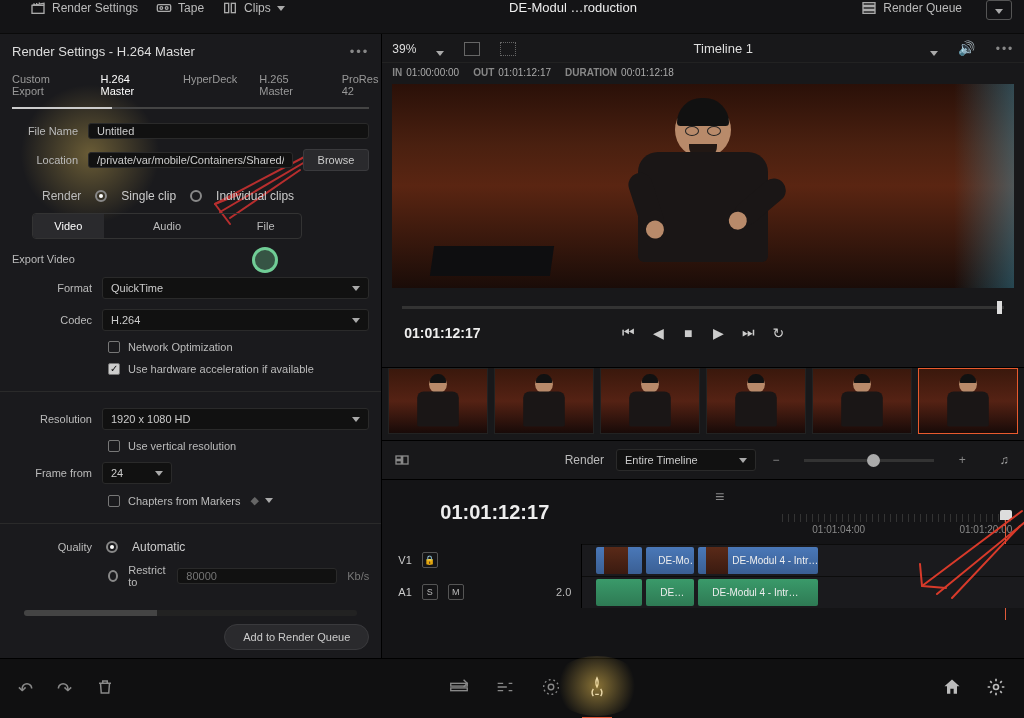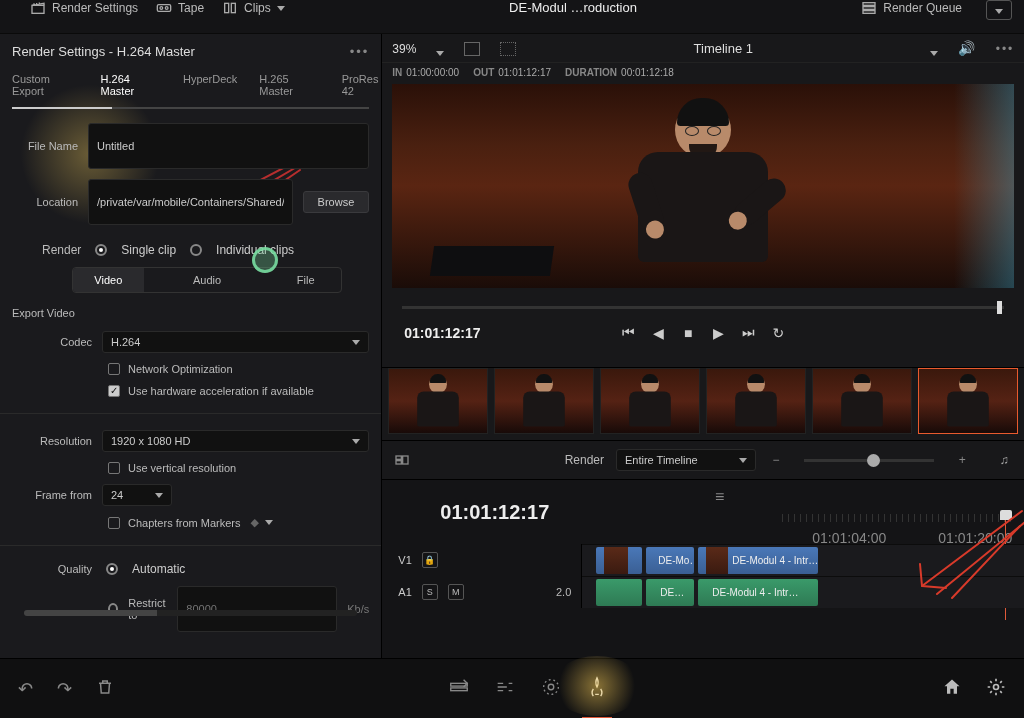--- a/index.html
+++ b/index.html
@@ -24,26 +24,26 @@
   .tabs-row { display:flex; gap:22px; padding:4px 12px 10px; font-size:11px; color:#999; }
   .tabs-row .active { color:#fff; }
   .tabs-row span { cursor:pointer; }
   .underline { height:2px; background:#444; margin:0 12px 14px; position:relative; }
   .underline .seg { position:absolute; left:0; width:100px; height:2px; background:#ccc; top:0; }
 
   .form { padding:0 12px; display:flex; flex-direction:column; gap:10px; overflow-y:auto; flex:1; position:relative; }
   .form-row { display:flex; align-items:center; gap:10px; }
   .lbl { width:66px; text-align:right; color:#bbb; font-size:11px; }
   .lbl-short { width:80px; text-align:right; color:#bbb; font-size:11px; }
-  .in { flex:1; background:#111; border:1px solid #2a2a2a; color:#ccc; padding:16px 8px; border-radius:3px; font-size:11px; }
+  .in { flex:1; background:#111; border:1px solid #2a2a2a; color:#ccc; padding:1px 8px; border-radius:3px; font-size:11px; }
   .btn-small { background:#2a2a2d; border:1px solid #3a3a3d; border-radius:3px; padding:4px 14px; color:#ccc; cursor:pointer; font-size:11px; }
   .radio { width:12px;height:12px;border-radius:50%;border:2px solid #888;display:inline-block; position:relative; }
   .radio.on::after { content:''; position:absolute; inset:2px; background:#fff; border-radius:50%; }
   .cursor-glow { position:absolute; width:26px;height:26px;border:3px solid rgba(120,220,160,0.9); border-radius:50%; background:rgba(120,220,160,0.3); left:252px; top:247px; pointer-events:none; z-index:5;}
-  .seg3 { display:flex; border:1px solid #333; border-radius:4px; overflow:hidden; width:270px; margin-left:60px;gap:28px; }
+  .seg3 { display:flex; border:1px solid #333; border-radius:4px; overflow:hidden; width:270px; margin-left:20px;gap:28px; }
   .seg3 div { flex:1; text-align:center; padding:6px 0; font-size:11px; color:#bbb; cursor:pointer; }
   .seg3 .on { background:#2a2a2d; color:#fff; }
   .section-title { color:#bbb; font-size:11px; padding:4px 0 2px; }
   .select { flex:1; background:#111; border:1px solid #2a2a2a; border-radius:3px; padding:4px 8px; display:flex; justify-content:space-between; align-items:center; font-size:11px; }
   .check { width:12px;height:12px;border:1px solid #777;display:inline-block;border-radius:2px;position:relative;margin-right:8px; }
   .check.on { background:#ccc; }
   .check.on::after { content:'✓'; color:#111; font-size:10px; position:absolute; left:1px; top:-1px; }
   .subrow { margin-left:96px; display:flex; align-items:center; font-size:11px; color:#bbb; }
   .hr { height:1px; background:#2a2a2a; margin:6px -12px; }
   .scroll-hint { position:absolute; bottom:42px; left:24px; right:24px; height:6px; background:linear-gradient(90deg,#444 0 40%, #222 40% 100%); border-radius:3px; }
@@ -91,21 +91,21 @@
   .zoom-track { flex:1; max-width:170px; height:3px; background:#333; position:relative; margin:0 8px; }
   .zoom-track .dot { position:absolute; left:48%; top:-5px; width:13px;height:13px;border-radius:50%;background:#aaa; }
   .pm { width:16px;height:16px;display:flex;align-items:center;justify-content:center;color:#888;cursor:pointer; }
 
   .timeline { flex:1; position:relative; background:#141416; }
   .tl-top { height:64px; display:flex; align-items:center; position:relative; }
   .tl-top .burger { position:absolute; right:300px; top:8px; color:#888; cursor:pointer; font-size:16px;}
   .tl-time { font-size:20px; font-weight:600; color:#eee; margin-left:58px; }
   .ruler { position:absolute; left:400px; right:10px; top:34px; height:22px; }
   .ruler .bar { height:8px; background:repeating-linear-gradient(90deg,#333 0 1px, transparent 1px 6px); }
-  .ruler .lbl-r { position:absolute; top:16px; font-size:14px; color:#888; }
+  .ruler .lbl-r { position:absolute; top:10px; font-size:10px; color:#888; }
   .playhead { position:absolute; left:618px; top:30px; width:12px; }
   .playhead .cap2 { width:12px;height:10px;background:#ddd;border-radius:2px 2px 0 0; }
   .playhead .line { width:1px;height:100px;background:#e05a3a;margin-left:5px; }
 
   .tracks { position:absolute; left:0; right:0; top:64px; }
   .track { display:flex; align-items:stretch; height:32px; }
   .track .hdr { width:200px; display:flex; align-items:center; gap:10px; padding-left:16px; color:#ccc; font-size:11px; border-right:1px solid #000;}
   .track .lane { flex:1; position:relative; background:#1a1a1d; border-top:1px solid #0c0c0c; }
   .clip { position:absolute; top:2px; bottom:2px; border-radius:2px; display:flex; align-items:center; padding-left:14px; font-size:10px; color:#eee; overflow:hidden; white-space:nowrap; }
   .clip.v { background:linear-gradient(180deg,#4a78b8,#3a5f94); }
@@ -228,20 +228,27 @@
 
       <div class="seg3">
         <div class="on">Video</div>
         <div>Audio</div>
         <div>File</div>
       </div>
 
       <div class="section-title">Export Video</div>
 
       <div class="form-row">
+        <span class="lbl-short">Format</span>
+        <div class="select">
+            <span>QuickTime</span>
+            <span class="chev-down"></span>
+          </div>
+      </div>
+      <div class="form-row">
         <span class="lbl-short">Codec</span>
         <div class="select">
             <span>H.264</span>
             <span class="chev-down"></span>
           </div>
       </div>
       <div class="subrow">
           <span class="check"></span>
           <span>Network Optimization</span>
         </div>
@@ -286,20 +293,21 @@
         <span>Automatic</span>
       </div>
       <div class="subrow" style="gap:10px;">
         <span class="radio" style="margin-right:0;"></span>
         <span>Restrict to</span>
         <input class="in" style="flex: 0 0 60px; color: rgb(85, 85, 85);" placeholder="80000">
         <span style="color:#777;">Kb/s</span>
       </div>
 
       <div class="scroll-hint"></div>
+      <span class="btn-small add-queue" style="border-radius:14px; padding:6px 18px;">Add to Render Queue</span>
     </div>
   </div>
 
   <div class="center">
     <div class="viewer-head">
       <span class="pct">39%</span>
       <span class="chev-down"></span>
       <span class="sq"></span>
       <span class="sq" style="border-style:dotted;"></span>
       <span class="tl-name">Timeline 1</span>

